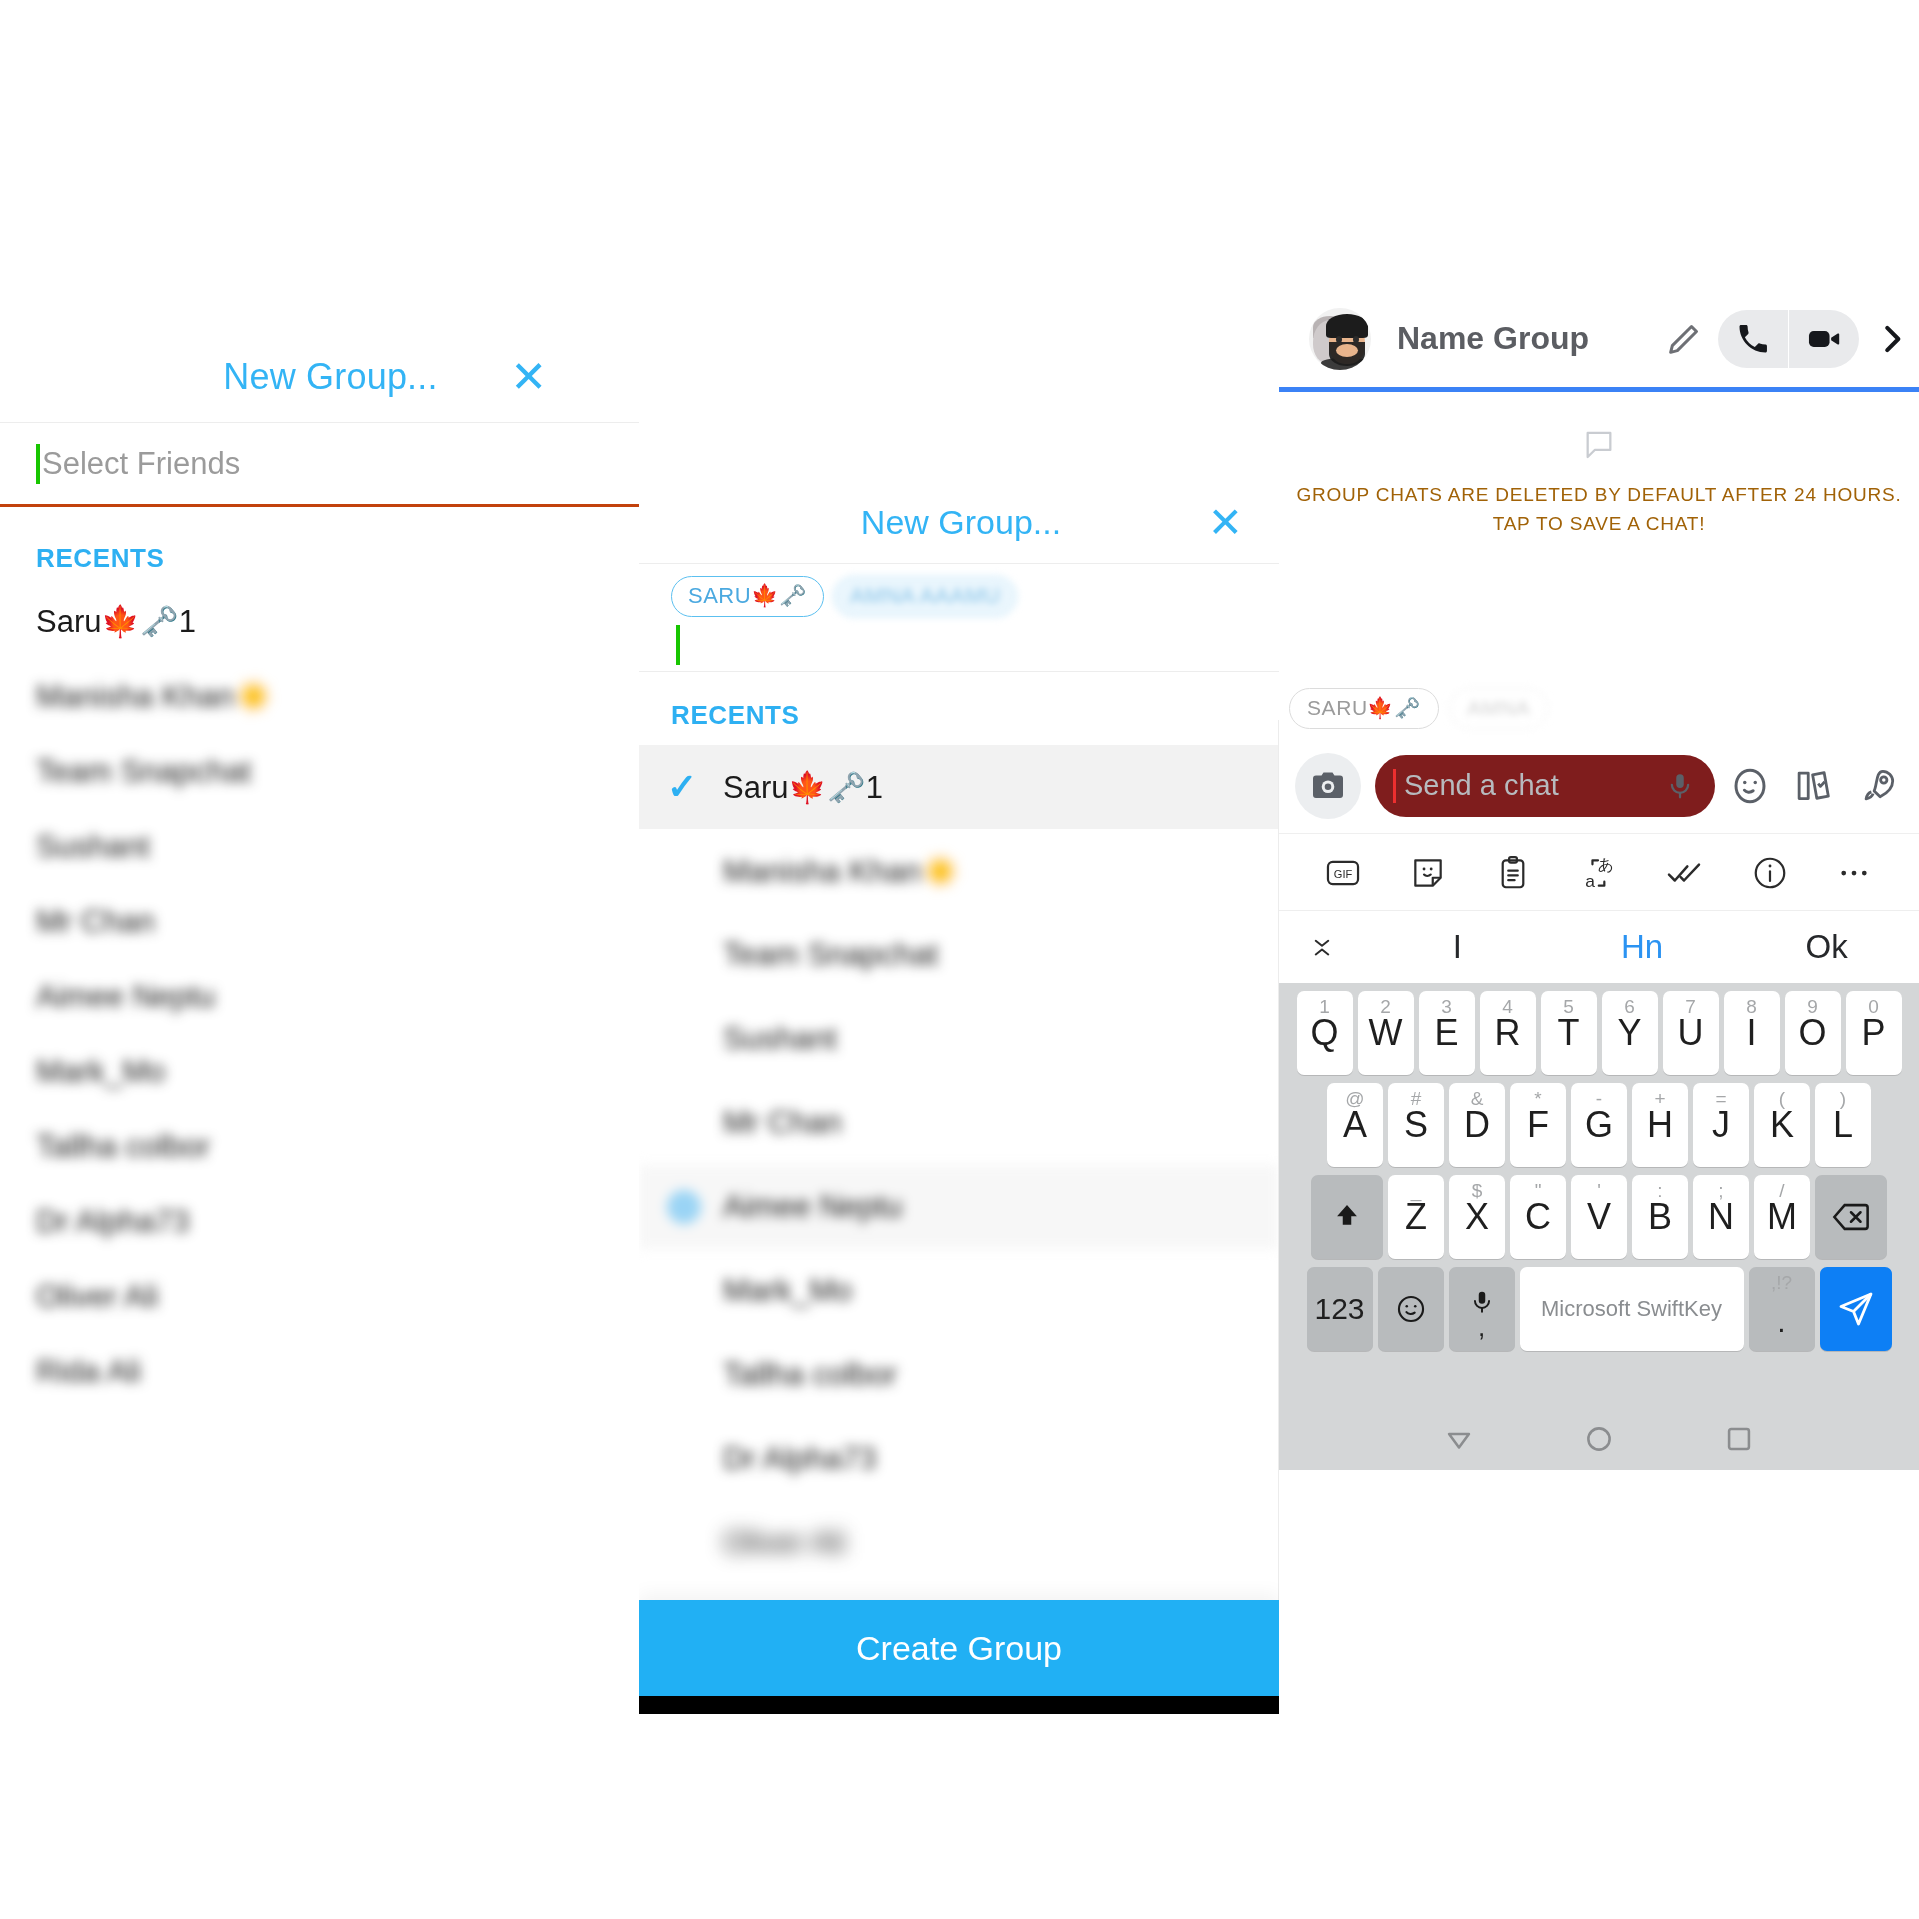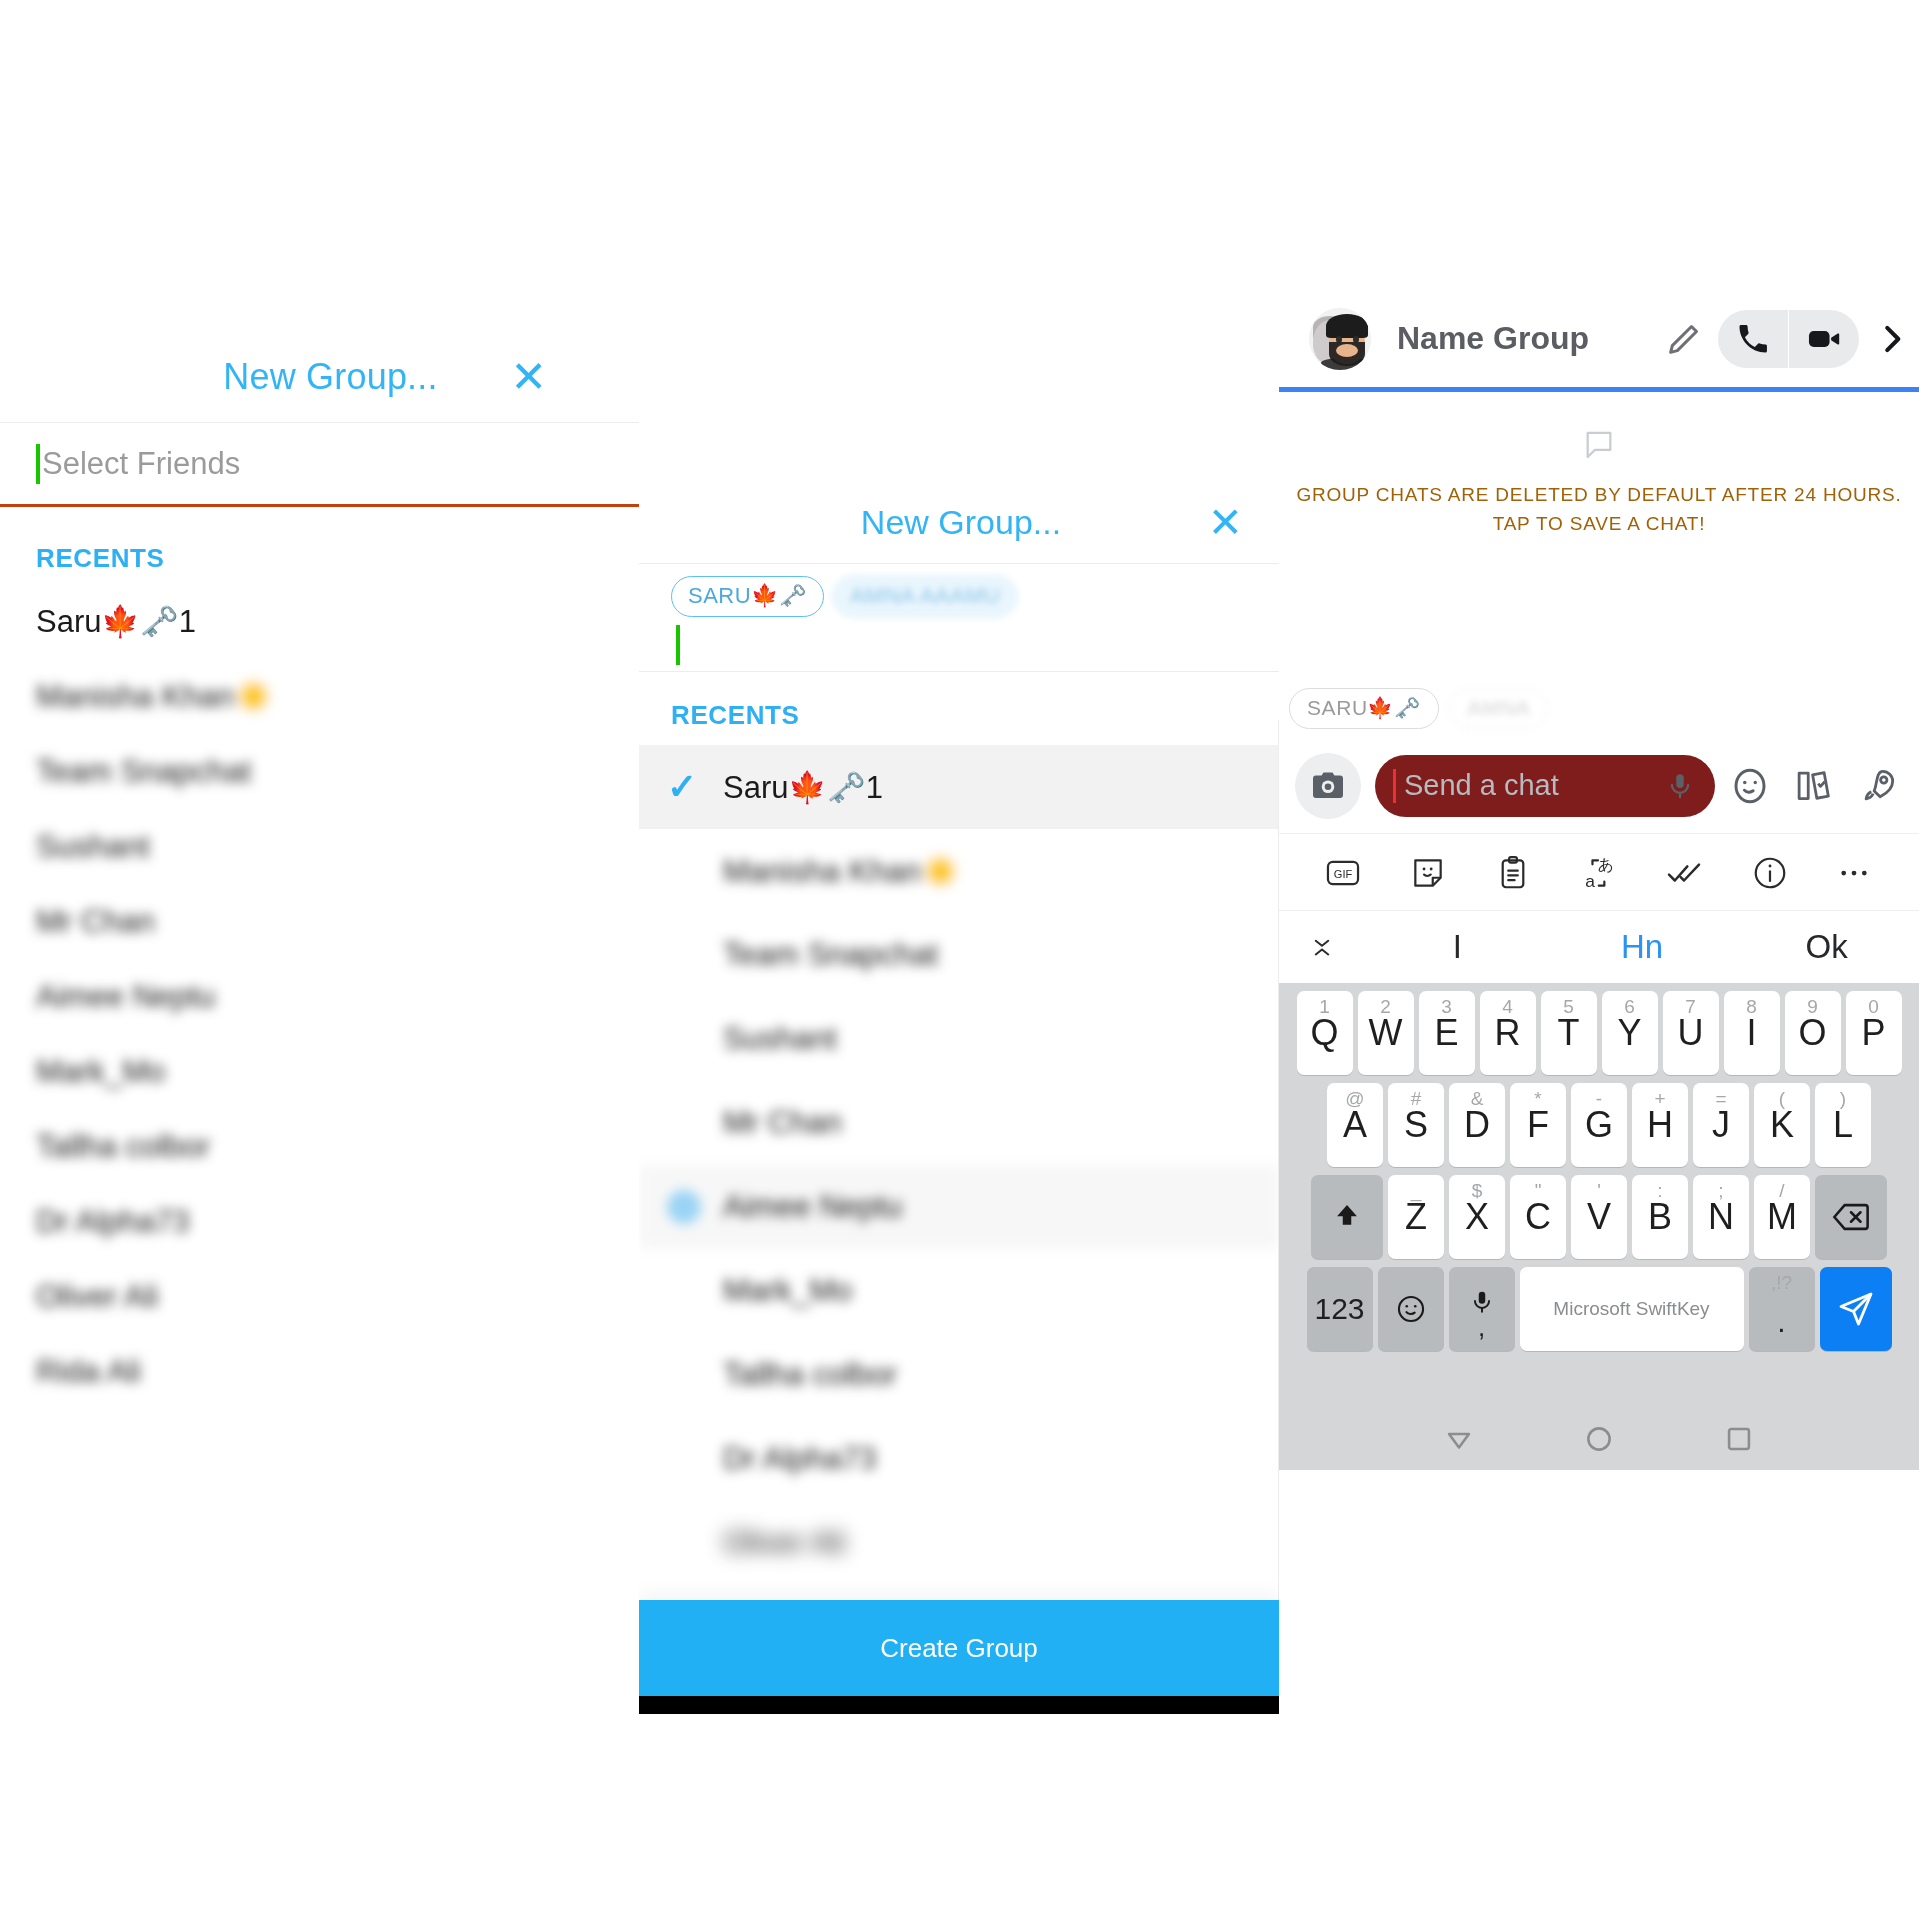--- a/index.html
+++ b/index.html
@@ -89,21 +89,21 @@
   #panel-mid .pm-row {
     height: 84px; display:flex; align-items:center; padding-left: 28px;
     font-size: 31px; color: #1b1b1b; font-weight: 500; gap: 22px;
   }
   #panel-mid .pm-row.selected { background: #f2f2f2; }
   #panel-mid .pm-row.highlight { background: #f7f7f7; }
   .check-mark { color: #2EB0F2; font-size: 36px; font-weight: 700; width: 34px; }
   .row-avatar { width: 34px; height: 34px; border-radius: 50%; background:#9ad4f5; }
   #panel-mid .pm-create {
     position:absolute; left: 0; bottom: 18px; width: 640px; height: 96px;
-    background: #21B0F4; color: #fff; font-size: 26px; font-weight: 500;
+    background: #21B0F4; color: #fff; font-size: 34px; font-weight: 500;
     display:flex; align-items:center; justify-content:center;
     box-shadow: 0 -6px 18px rgba(0,0,0,.05);
   }
   #panel-mid .pm-bottombar {
     position:absolute; left: 0; bottom: 0; width: 640px; height: 18px; background:#000;
   }
   #panel-mid .pm-rightedge {
     position:absolute; right: 0; top: 720px; width:1px; height: 880px; background:#ececec;
   }
 
@@ -223,21 +223,21 @@
     font-size: 36px; color: #1f1f1f; font-weight: 400;
     box-shadow: 0 1px 0 rgba(0,0,0,.14);
   }
   .key .sup {
     position:absolute; top: 5px; left: 50%; transform: translateX(-50%);
     font-size: 19px; color: #a5a7a9; font-weight: 400;
   }
   .key.fn { background: #b8bbbd; }
   .key.w72 { width: 72px; }
   .key.w66 { width: 66px; }
-  .key.space { width: 224px; font-size: 19px; color: #8a8d90; }
+  .key.space { width: 224px; font-size: 22px; color: #8a8d90; }
   .key.send { background: #0d7ff5; width: 72px; }
   .row2 { padding-left: 28px; padding-right: 28px; }
   .navbar {
     position:absolute; left: 0; bottom: 0; width: 640px; height: 62px;
     background: #d4d6d7; display:flex; align-items:center; justify-content:space-around;
     padding: 0 110px;
   }
   svg { display:block; }
 </style>
 </head>

